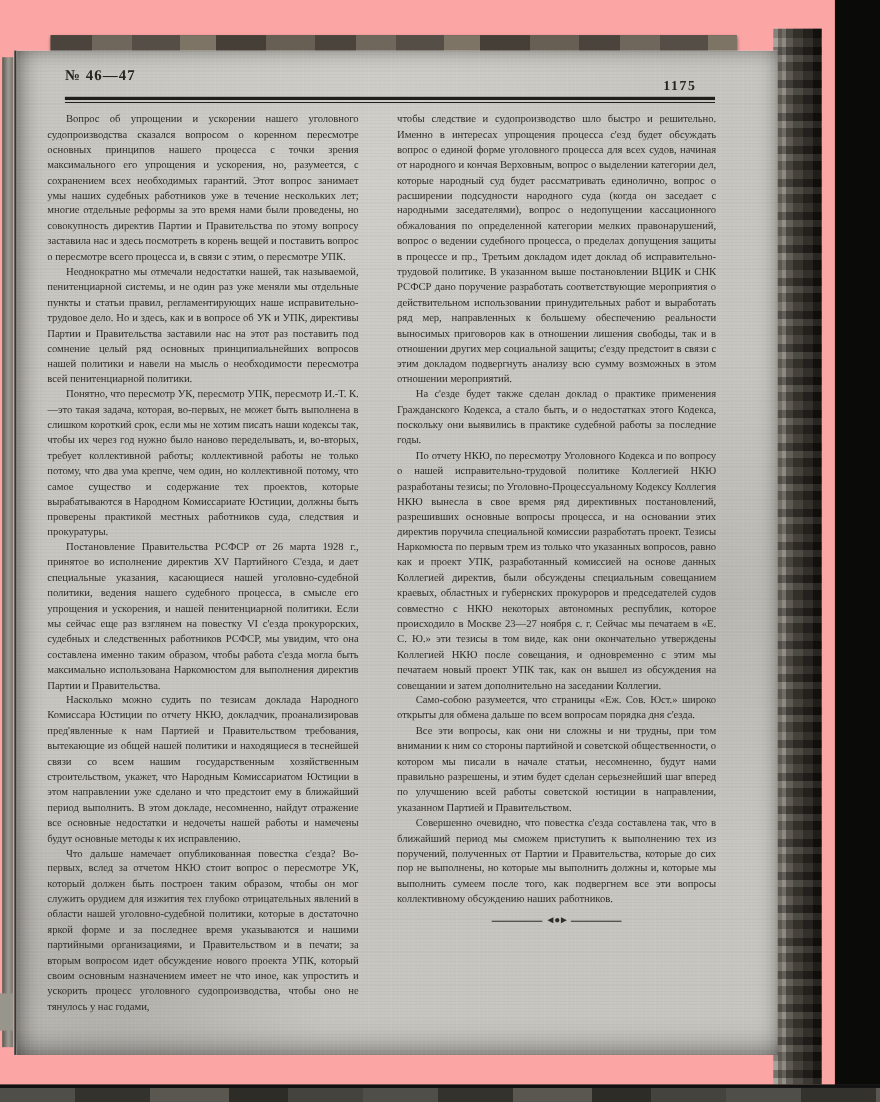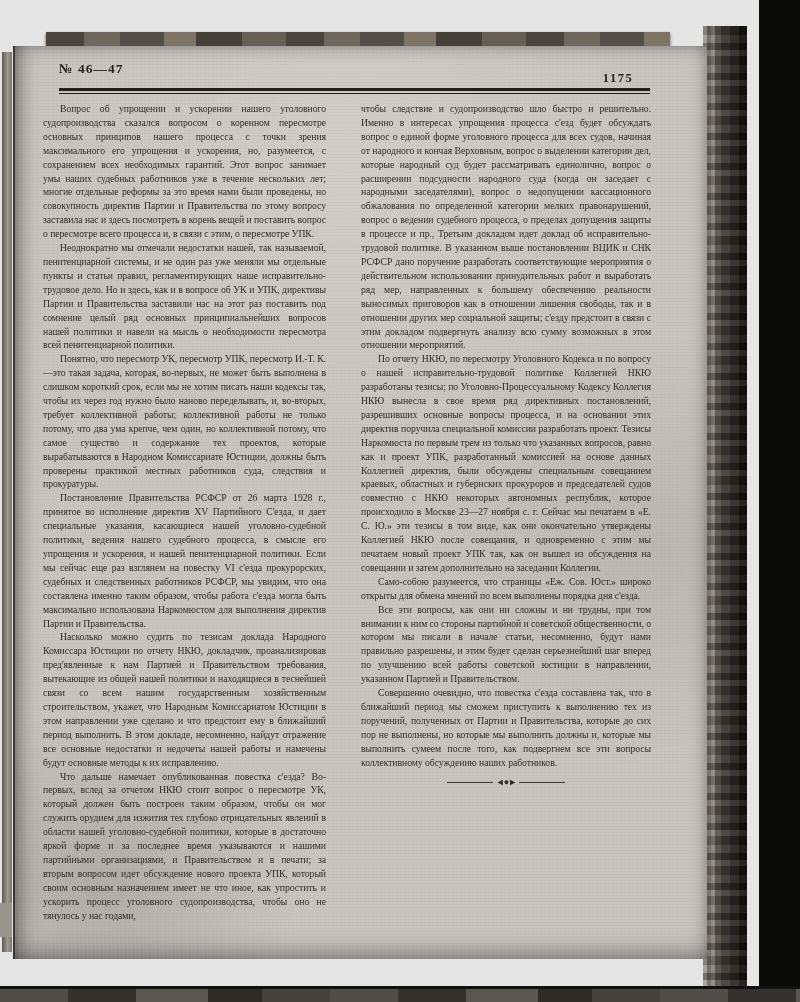--- a/index.html
+++ b/index.html
@@ -5,21 +5,21 @@
   html, body {
     margin: 0; padding: 0;
     width: 800px; height: 1002px;
     background: #0a0a09;
     overflow: hidden;
     font-family: "Liberation Serif", serif;
   }
   .scan {
     position: relative;
     width: 759px; height: 1002px;
-    background: #e5e5e5;
+    background: #fca5a5;
   }
   
   .left-edge-strip {
     position: absolute; left: 2px; top: 52px;
     width: 10px; height: 900px;
     background: linear-gradient(90deg, #5a574f 0%, #9d9a91 55%, #7a766e 100%);
   }
   
   .top-edge-texture {
     position: absolute; left: 46px; top: 32px;
@@ -143,22 +143,23 @@
       <p>Вопрос об упрощении и ускорении нашего уголовного судопроизводства сказался вопросом о коренном пересмотре основных принципов нашего процесса с точки зрения максимального его упрощения и ускорения, но, разумеется, с сохранением всех необходимых гарантий. Этот вопрос занимает умы наших судебных работников уже в течение нескольких лет; многие отдельные реформы за это время нами были проведены, но совокупность директив Партии и Правительства по этому вопросу заставила нас и здесь посмотреть в корень вещей и поставить вопрос о пересмотре всего процесса и, в связи с этим, о пересмотре УПК.</p>
       <p>Неоднократно мы отмечали недостатки нашей, так называемой, пенитенциарной системы, и не один раз уже меняли мы отдельные пункты и статьи правил, регламентирующих наше исправительно-трудовое дело. Но и здесь, как и в вопросе об УК и УПК, директивы Партии и Правительства заставили нас на этот раз поставить под сомнение целый ряд основных принципиальнейших вопросов нашей политики и навели на мысль о необходимости пересмотра всей пенитенциарной политики.</p>
       <p>Понятно, что пересмотр УК, пересмотр УПК, пересмотр И.-Т. К.—это такая задача, которая, во-первых, не может быть выполнена в слишком короткий срок, если мы не хотим писать наши кодексы так, чтобы их через год нужно было наново переделывать, и, во-вторых, требует коллективной работы; коллективной работы не только потому, что два ума крепче, чем один, но коллективной потому, что самое существо и содержание тех проектов, которые вырабатываются в Народном Комиссариате Юстиции, должны быть проверены практикой местных работников суда, следствия и прокуратуры.</p>
       <p>Постановление Правительства РСФСР от 26 марта 1928 г., принятое во исполнение директив XV Партийного С'езда, и дает специальные указания, касающиеся нашей уголовно-судебной политики, ведения нашего судебного процесса, в смысле его упрощения и ускорения, и нашей пенитенциарной политики. Если мы сейчас еще раз взглянем на повестку VI с'езда прокурорских, судебных и следственных работников РСФСР, мы увидим, что она составлена именно таким образом, чтобы работа с'езда могла быть максимально использована Наркомюстом для выполнения директив Партии и Правительства.</p>
       <p>Насколько можно судить по тезисам доклада Народного Комиссара Юстиции по отчету НКЮ, докладчик, проанализировав пред'явленные к нам Партией и Правительством требования, вытекающие из общей нашей политики и находящиеся в теснейшей связи со всем нашим государственным хозяйственным строительством, укажет, что Народным Комиссариатом Юстиции в этом направлении уже сделано и что предстоит ему в ближайший период выполнить. В этом докладе, несомненно, найдут отражение все основные недостатки и недочеты нашей работы и намечены будут основные методы к их исправлению.</p>
       <p>Что дальше намечает опубликованная повестка с'езда? Во-первых, вслед за отчетом НКЮ стоит вопрос о пересмотре УК, который должен быть построен таким образом, чтобы он мог служить орудием для изжития тех глубоко отрицательных явлений в области нашей уголовно-судебной политики, которые в достаточно яркой форме и за последнее время указываются и нашими партийными организациями, и Правительством и в печати; за вторым вопросом идет обсуждение нового проекта УПК, который своим основным назначением имеет не что иное, как упростить и ускорить процесс уголовного судопроизводства, чтобы оно не тянулось у нас годами,</p>
     </div>
 
     <div class="col col-right">
       <p>чтобы следствие и судопроизводство шло быстро и решительно. Именно в интересах упрощения процесса с'езд будет обсуждать вопрос о единой форме уголовного процесса для всех судов, начиная от народного и кончая Верховным, вопрос о выделении категории дел, которые народный суд будет рассматривать единолично, вопрос о расширении подсудности народного суда (когда он заседает с народными заседателями), вопрос о недопущении кассационного обжалования по определенной категории мелких правонарушений, вопрос о ведении судебного процесса, о пределах допущения защиты в процессе и пр., Третьим докладом идет доклад об исправительно-трудовой политике. В указанном выше постановлении ВЦИК и СНК РСФСР дано поручение разработать соответствующие мероприятия о действительном использовании принудительных работ и выработать ряд мер, направленных к большему обеспечению реальности выносимых приговоров как в отношении лишения свободы, так и в отношении других мер социальной защиты; с'езду предстоит в связи с этим докладом подвергнуть анализу всю сумму возможных в этом отношении мероприятий.</p>
+      <p>На с'езде будет также сделан доклад о практике применения Гражданского Кодекса, а стало быть, и о недостатках этого Кодекса, поскольку они выявились в практике судебной работы за последние годы.</p>
       <p>По отчету НКЮ, по пересмотру Уголовного Кодекса и по вопросу о нашей исправительно-трудовой политике Коллегией НКЮ разработаны тезисы; по Уголовно-Процессуальному Кодексу Коллегия НКЮ вынесла в свое время ряд директивных постановлений, разрешивших основные вопросы процесса, и на основании этих директив поручила специальной комиссии разработать проект. Тезисы Наркомюста по первым трем из только что указанных вопросов, равно как и проект УПК, разработанный комиссией на основе данных Коллегией директив, были обсуждены специальным совещанием краевых, областных и губернских прокуроров и председателей судов совместно с НКЮ некоторых автономных республик, которое происходило в Москве 23—27 ноября с. г. Сейчас мы печатаем в «Е. С. Ю.» эти тезисы в том виде, как они окончательно утверждены Коллегией НКЮ после совещания, и одновременно с этим мы печатаем новый проект УПК так, как он вышел из обсуждения на совещании и затем дополнительно на заседании Коллегии.</p>
-      <p>Само-собою разумеется, что страницы «Еж. Сов. Юст.» широко открыты для обмена мнений по всем выполнены порядка дня с'езда.</p>
+      <p>Само-собою разумеется, что страницы «Еж. Сов. Юст.» широко открыты для обмена дальше по всем вопросам порядка дня с'езда.</p>
       <p>Все эти вопросы, как они ни сложны и ни трудны, при том внимании к ним со стороны партийной и советской общественности, о котором мы писали в начале статьи, несомненно, будут нами правильно разрешены, и этим будет сделан серьезнейший шаг вперед по улучшению всей работы советской юстиции в направлении, указанном Партией и Правительством.</p>
       <p>Совершенно очевидно, что повестка с'езда составлена так, что в ближайший период мы сможем приступить к выполнению тех из поручений, полученных от Партии и Правительства, которые до сих пор не выполнены, но которые мы выполнить должны и, которые мы выполнить сумеем после того, как подвергнем все эти вопросы коллективному обсуждению наших работников.</p>
       <div class="ornament">
         <span class="orn-line"></span>
         <span class="orn-glyphs">◄●►</span>
         <span class="orn-line"></span>
       </div>
     </div>
 
   </div>

